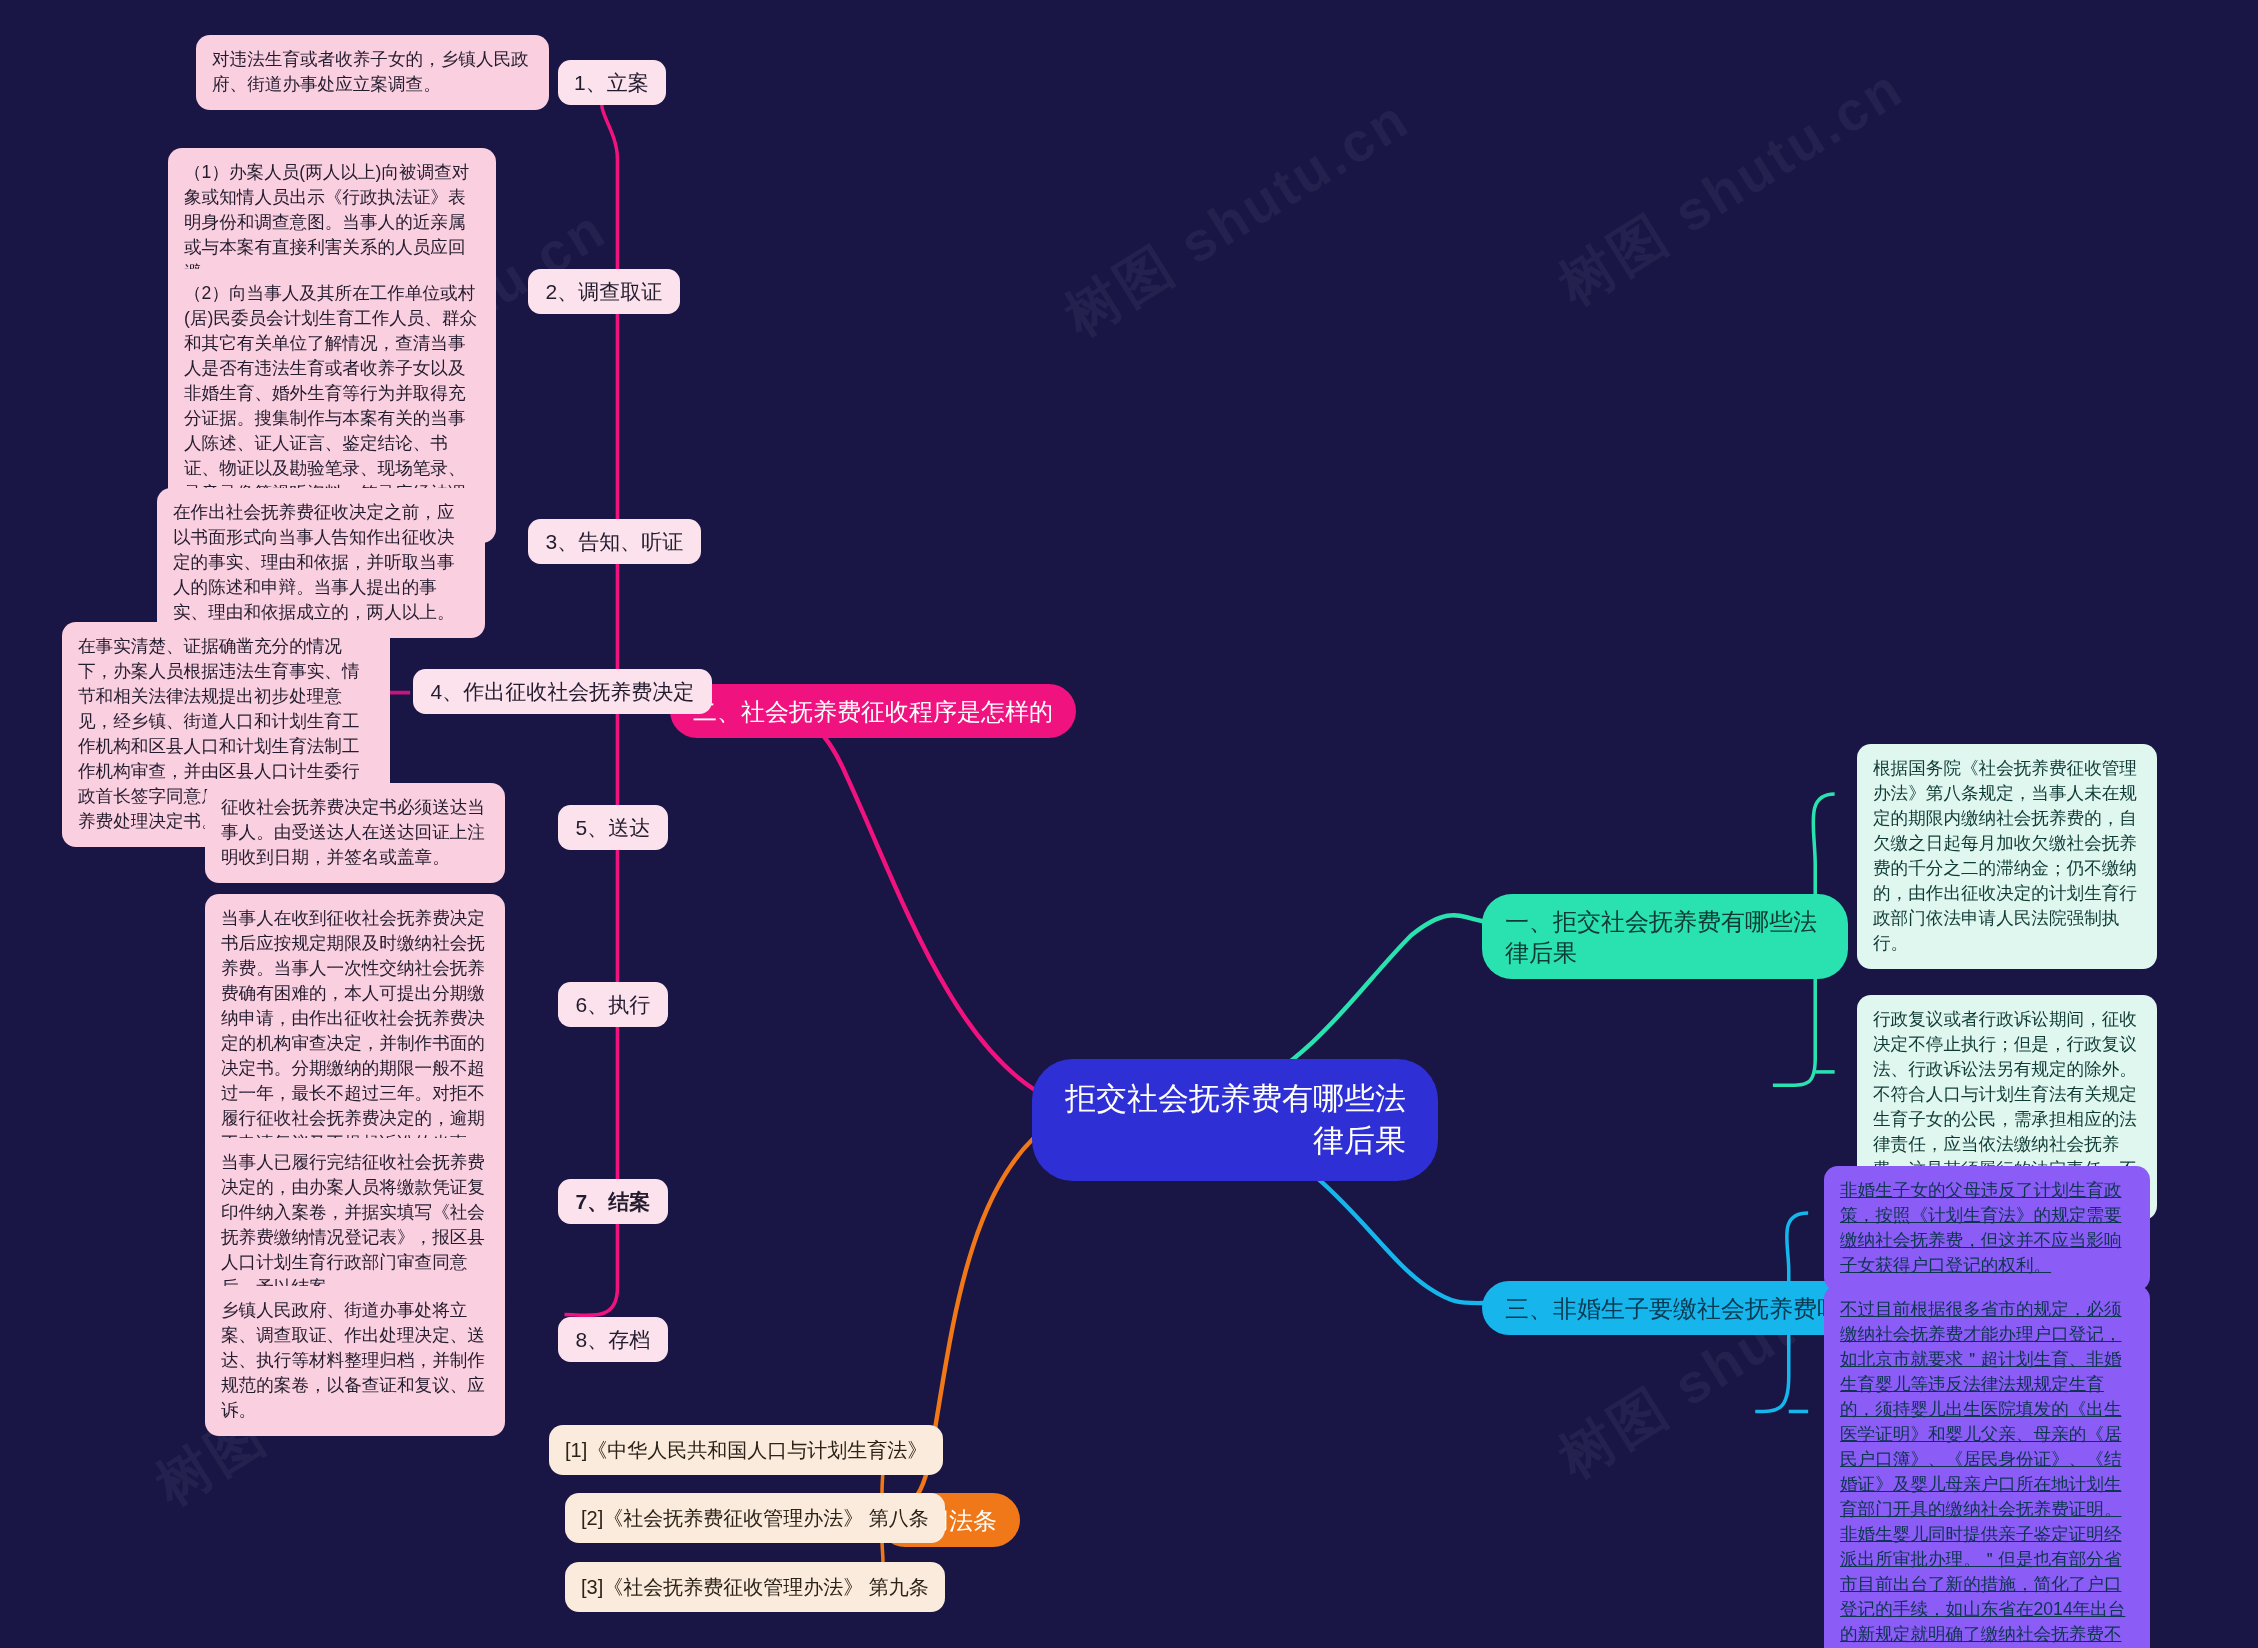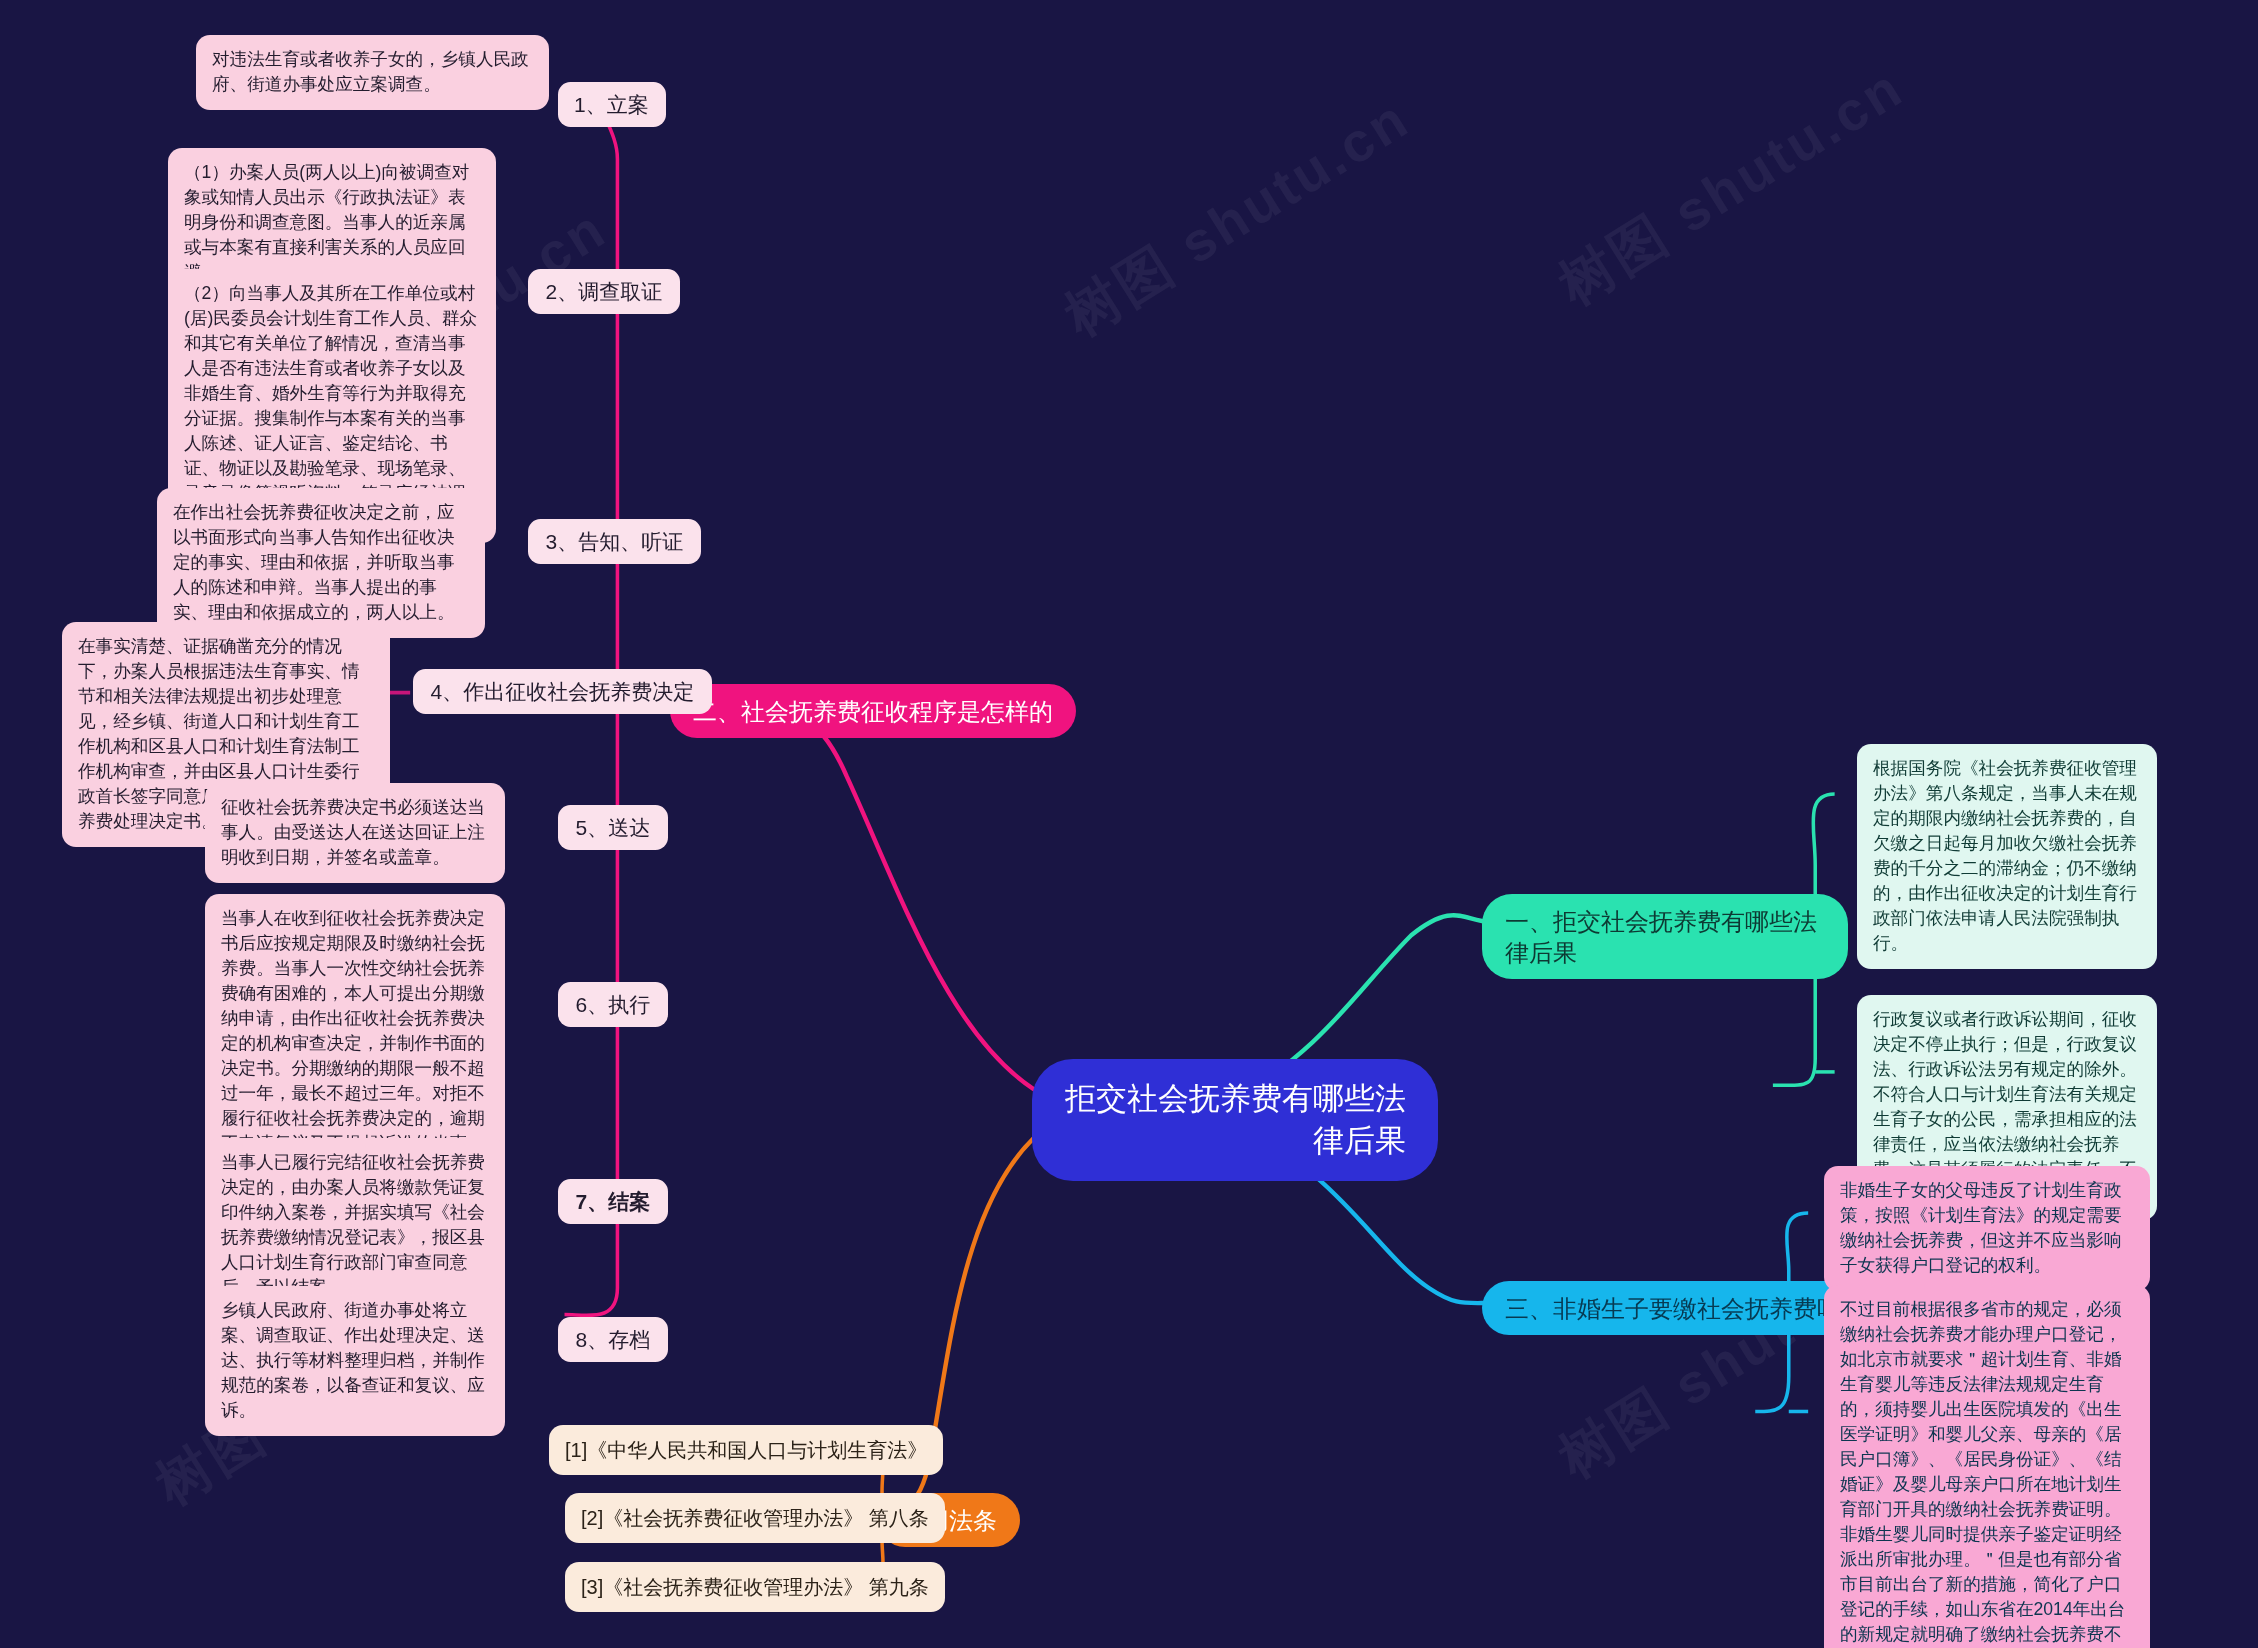--- a/index.html
+++ b/index.html
@@ -45,21 +45,21 @@
     padding:8.8px 17.6px;font-size:21px;line-height:1.3;white-space:nowrap;
   }
 
   
   .leaf{
     border-radius:14px;padding:12.4px 16px;font-size:17.6px;line-height:1.42;
     box-sizing:border-box;
   }
   .leaf.pink{background:#fad0e0;color:#231c2e;}
   .leaf.mint{background:#e0f7f0;color:#0f3b35;}
-  .leaf.sky{background:#f9a8d4;color:#0d3550;}
+  .leaf.sky{background:#8b5cf6;color:#0d3550;text-decoration:underline;}
   .leaf.cream{background:#fbebdc;color:#2b2218;font-size:20px;white-space:nowrap;padding:10.6px 16px;}
 </style>
 </head>
 <body>
 
 <div id="stage">
 
   <div class="wm" style="left:238px;top:291px;">树图 shutu.cn</div>
   <div class="wm" style="left:1041px;top:181px;">树图 shutu.cn</div>
   <div class="wm" style="left:1535px;top:150px;">树图 shutu.cn</div>
@@ -110,21 +110,21 @@
       <path d="M2050 1375 C2015 1375 2028 1410 2028 1440 L2028 1560 C2028 1600 2015 1600 1990 1600" stroke="#16b6ec"></path>
       <path d="M2050 1600 L2028 1600" stroke="#16b6ec"></path>
       <path d="M2028 1477 L1990 1477" stroke="#16b6ec"></path>
     </g>
   </svg>
 
   <div class="node central" style="left:1032px;top:1059px;text-align:right;">拒交社会抚养费有哪些法律后果</div>
 
   <div class="node pill magenta" style="left:670px;top:684px;">二、社会抚养费征收程序是怎样的</div>
 
-  <div class="node sub" style="left:558px;top:82px;padding-left:16px;">1、立案</div>
+  <div class="node sub" style="left:558px;top:60px;padding-left:16px;">1、立案</div>
   <div class="node sub" style="left:528px;top:269px;">2、调查取证</div>
   <div class="node sub" style="left:528px;top:519px;">3、告知、听证</div>
   <div class="node sub" style="left:413px;top:669px;">4、作出征收社会抚养费决定</div>
   <div class="node sub" style="left:558px;top:805px;">5、送达</div>
   <div class="node sub" style="left:558px;top:982px;">6、执行</div>
   <div class="node sub" style="left:558px;top:1179px;font-weight:bold;">7、结案</div>
   <div class="node sub" style="left:558px;top:1317px;">8、存档</div>
 
   <div class="node leaf pink" style="left:196px;top:35px;width:353px;">对违法生育或者收养子女的，乡镇人民政府、街道办事处应立案调查。</div>
 

